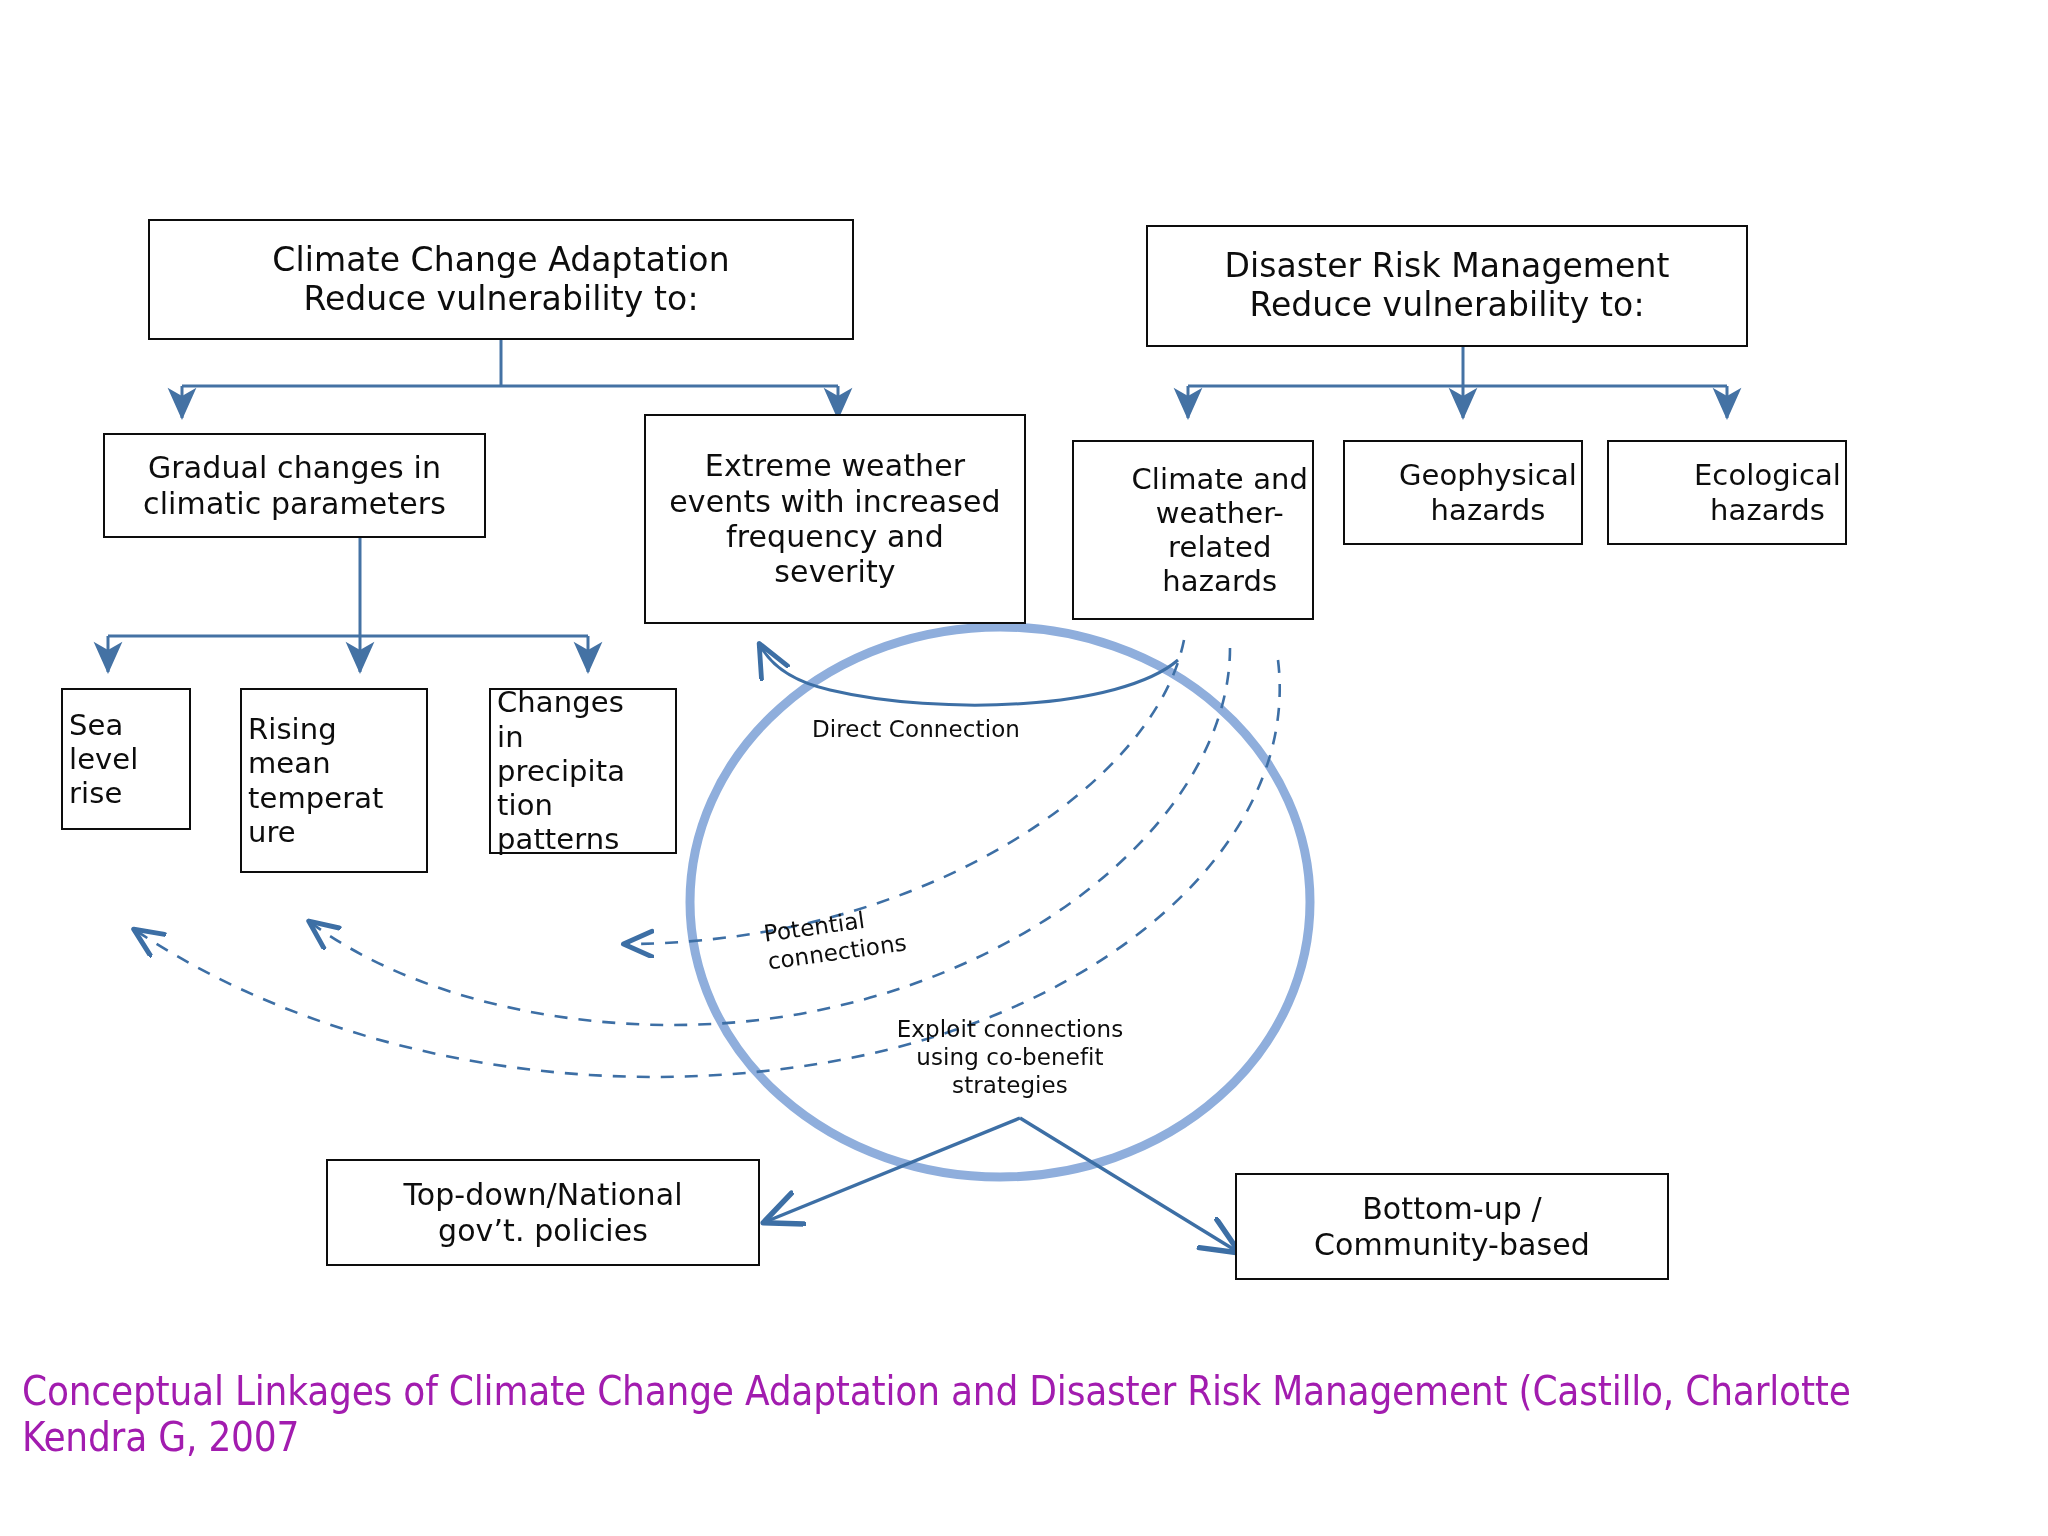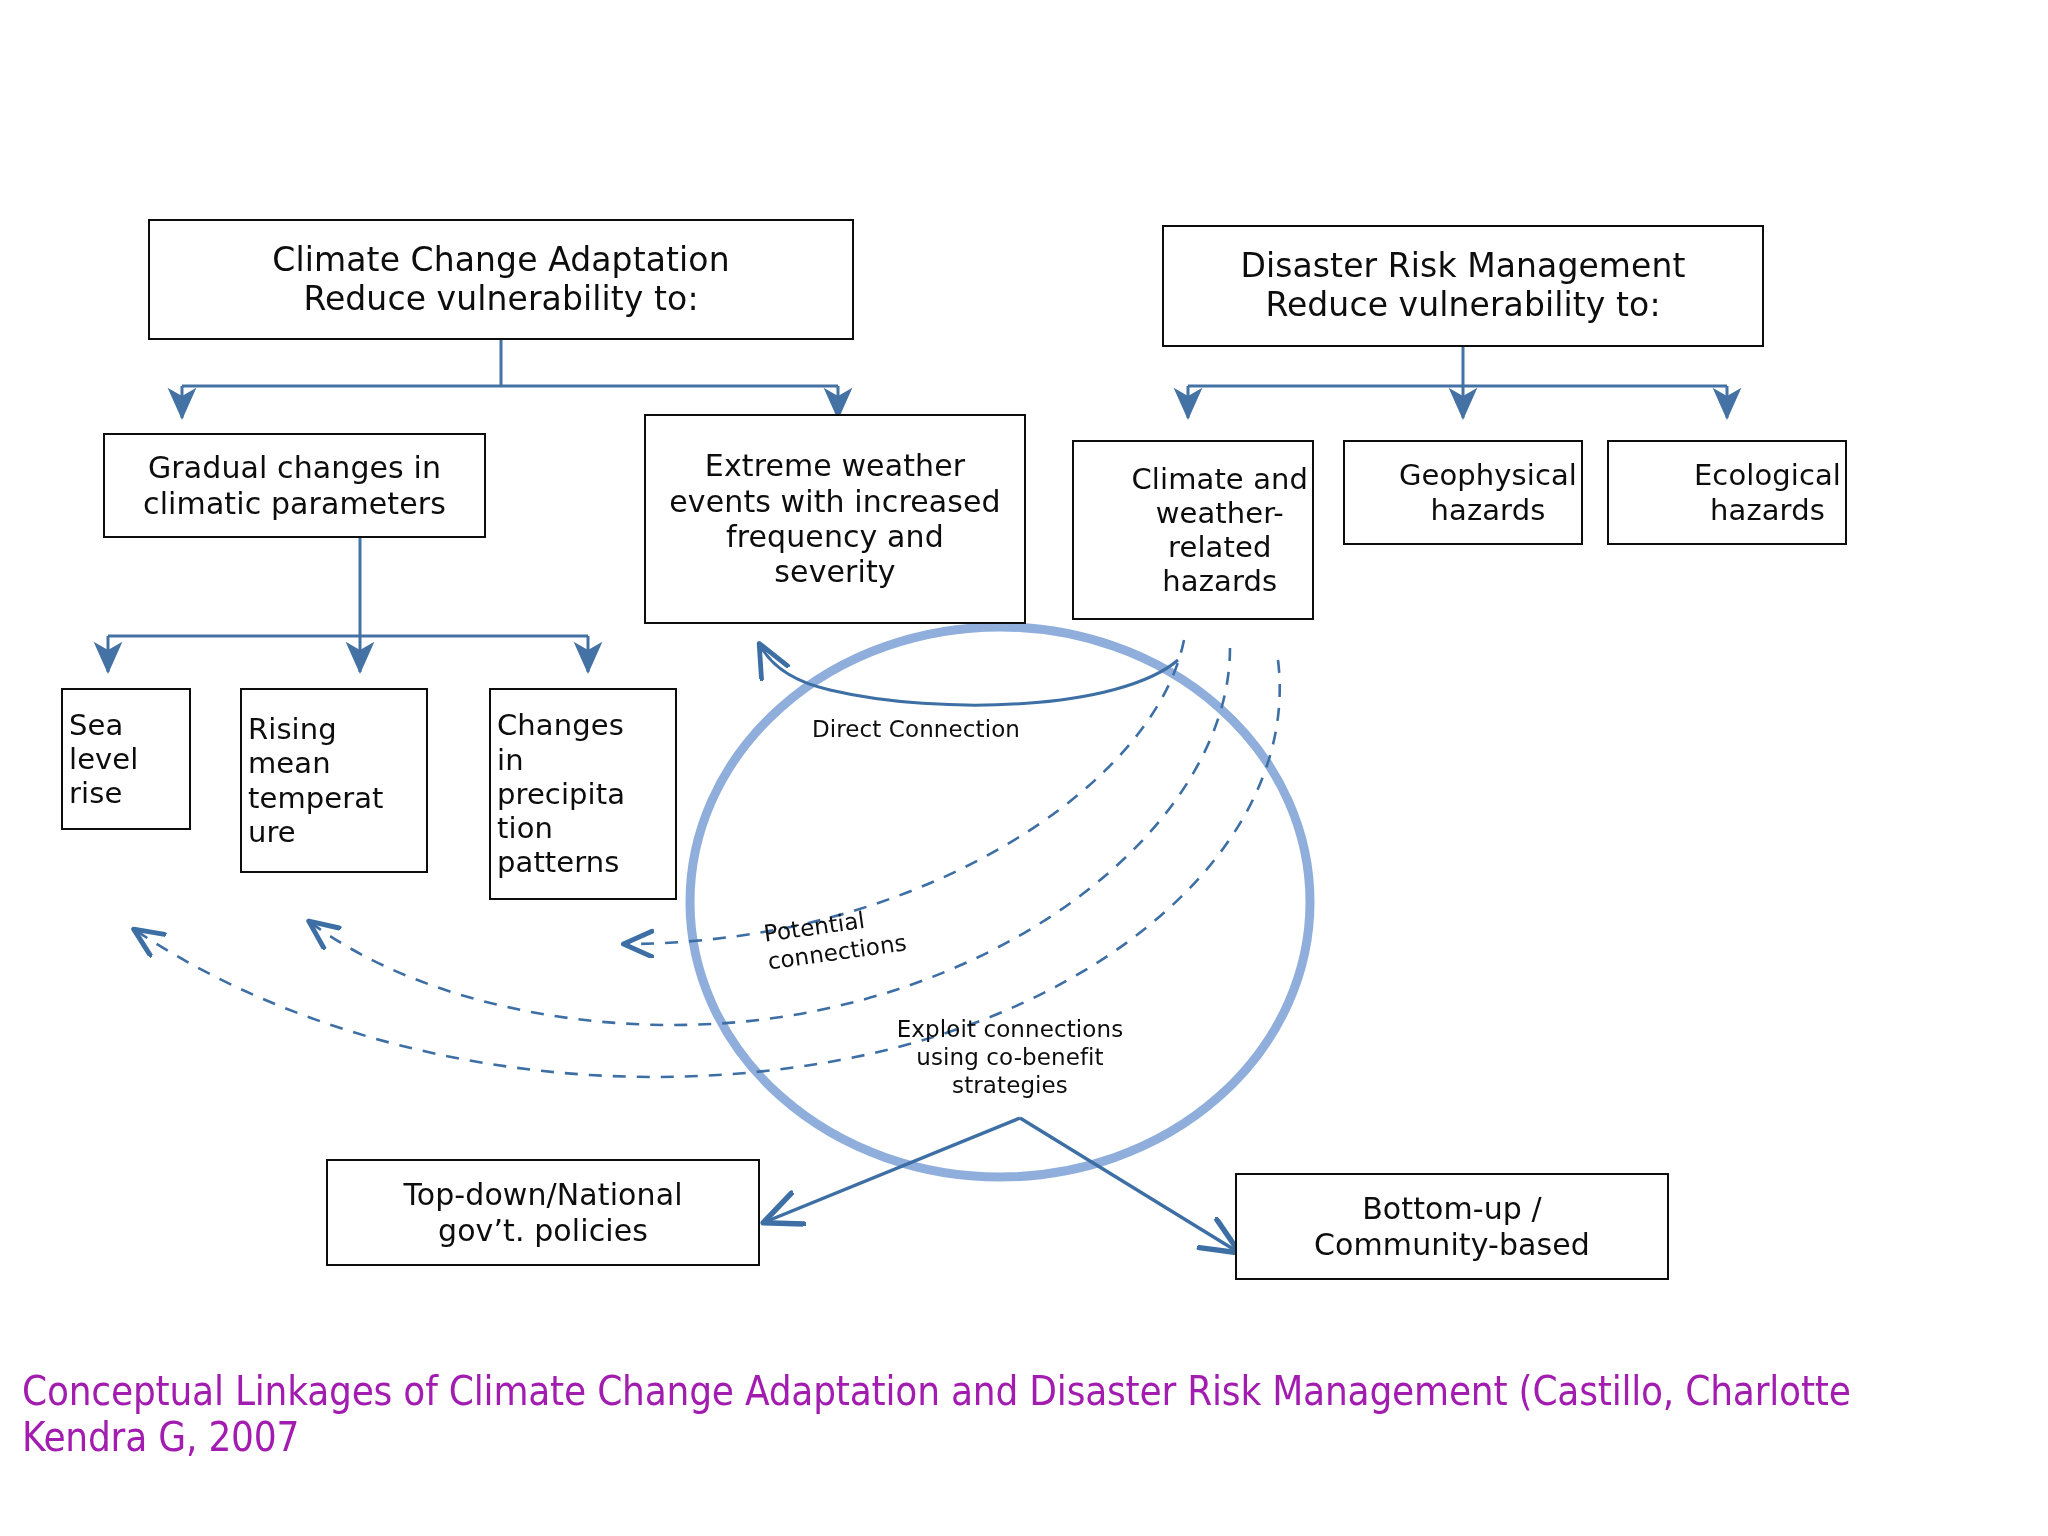--- a/index.html
+++ b/index.html
@@ -135,21 +135,21 @@
       <path d="M1020,1118 L765,1222" marker-end="url(#arrowOpen)"></path>
       <path d="M1020,1118 L1238,1252" marker-end="url(#arrowOpen)"></path>
     </g>
   </svg>
 
   <div class="nodebox t-head" style="left:148px; top:219px; width:706px; height:121px;">
     <span>Climate Change Adaptation
 Reduce vulnerability to:</span>
   </div>
 
-  <div class="nodebox t-head" style="left:1146px; top:225px; width:602px; height:122px;margin-left:16px;">
+  <div class="nodebox t-head" style="left:1146px; top:225px; width:602px; height:122px;">
     <span>Disaster Risk Management
 Reduce vulnerability to:</span>
   </div>
 
   <div class="nodebox t-mid" style="left:103px; top:433px; width:383px; height:105px;">
     <span>Gradual changes in
 climatic parameters</span>
   </div>
 
   <div class="nodebox t-mid" style="left:644px; top:414px; width:382px; height:210px;">
@@ -182,21 +182,21 @@
 rise</span>
   </div>
 
   <div class="nodebox leafbox t-leaf" style="left:240px; top:688px; width:188px; height:185px;">
     <span>Rising
 mean
 temperat
 ure</span>
   </div>
 
-  <div class="nodebox leafbox t-leaf" style="left:489px; top:688px; width:188px; height:212px;">
+  <div class="nodebox leafbox t-leaf" style="left:489px; top:688px; width:188px; height:166px;">
     <span>Changes
 in
 precipita
 tion
 patterns</span>
   </div>
 
   <div class="nodebox t-mid" style="left:326px; top:1159px; width:434px; height:107px;">
     <span>Top-down/National
 gov’t. policies</span>

